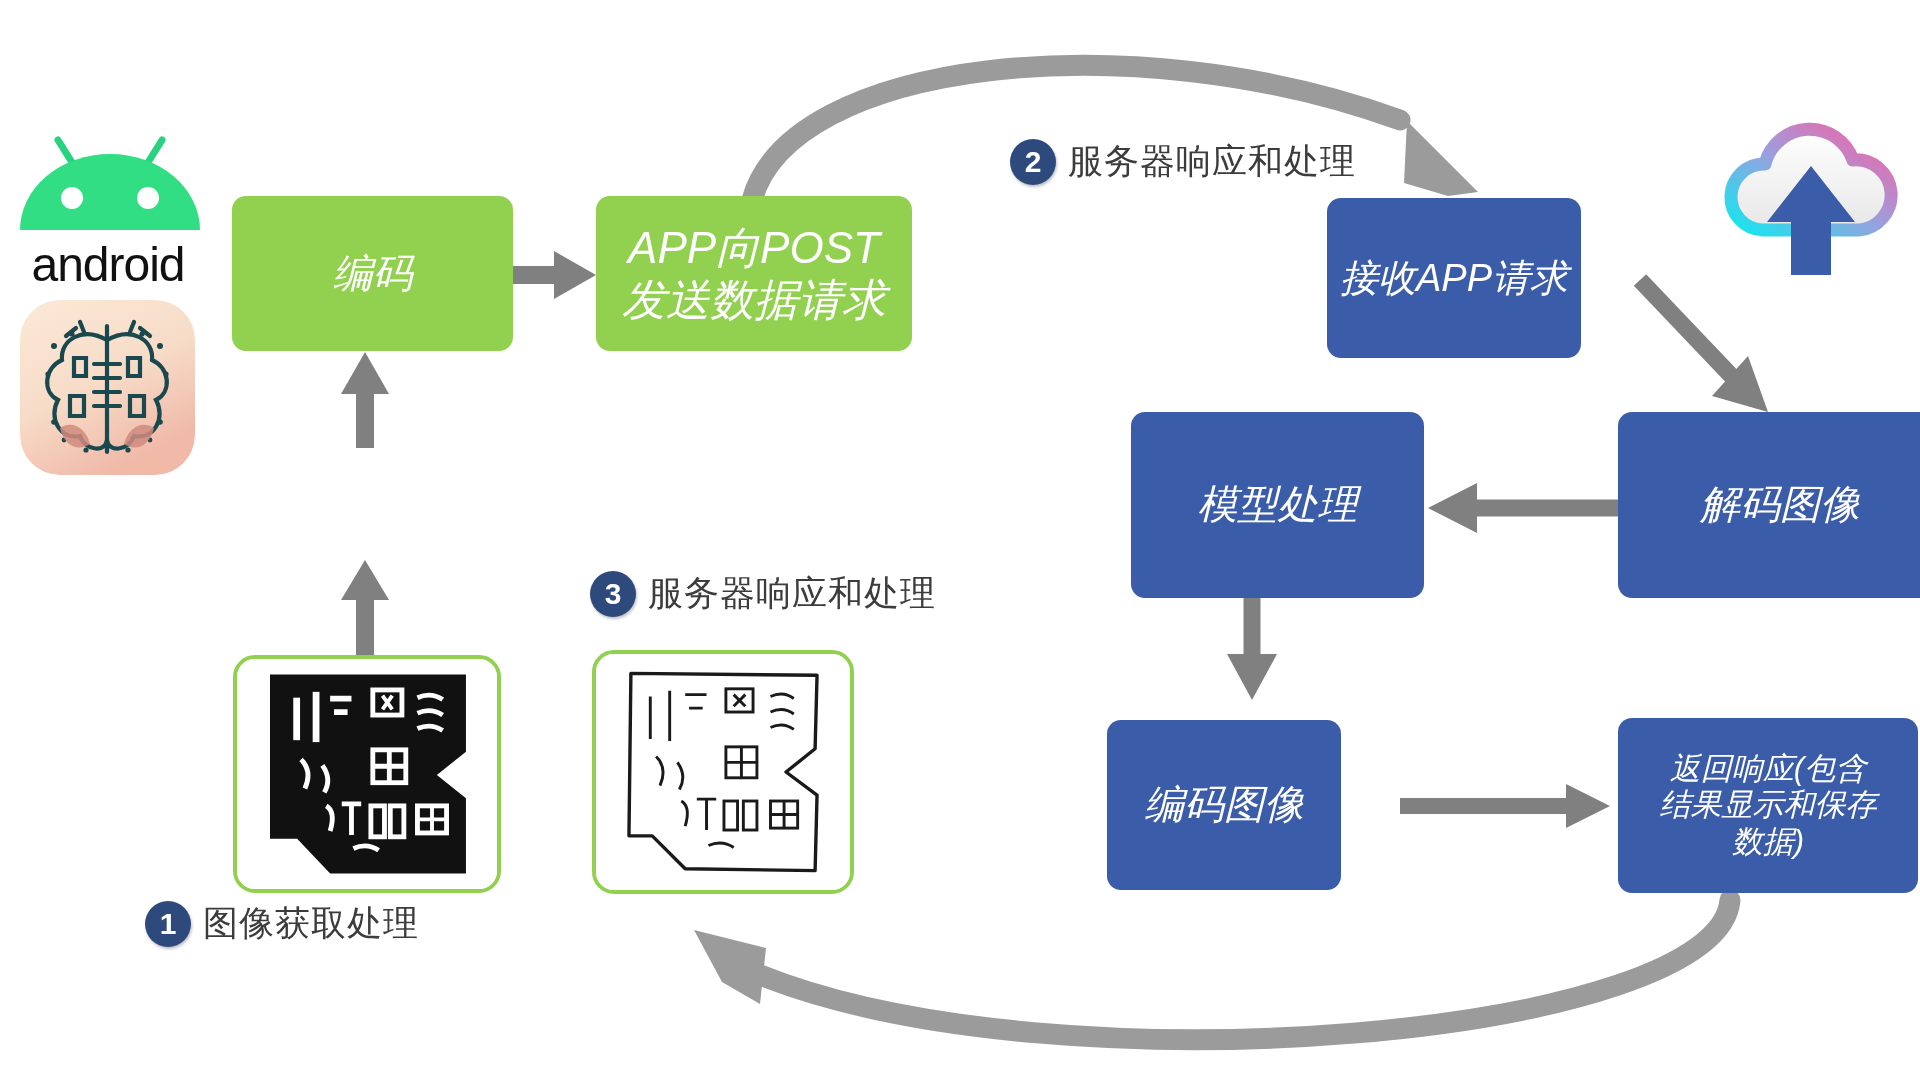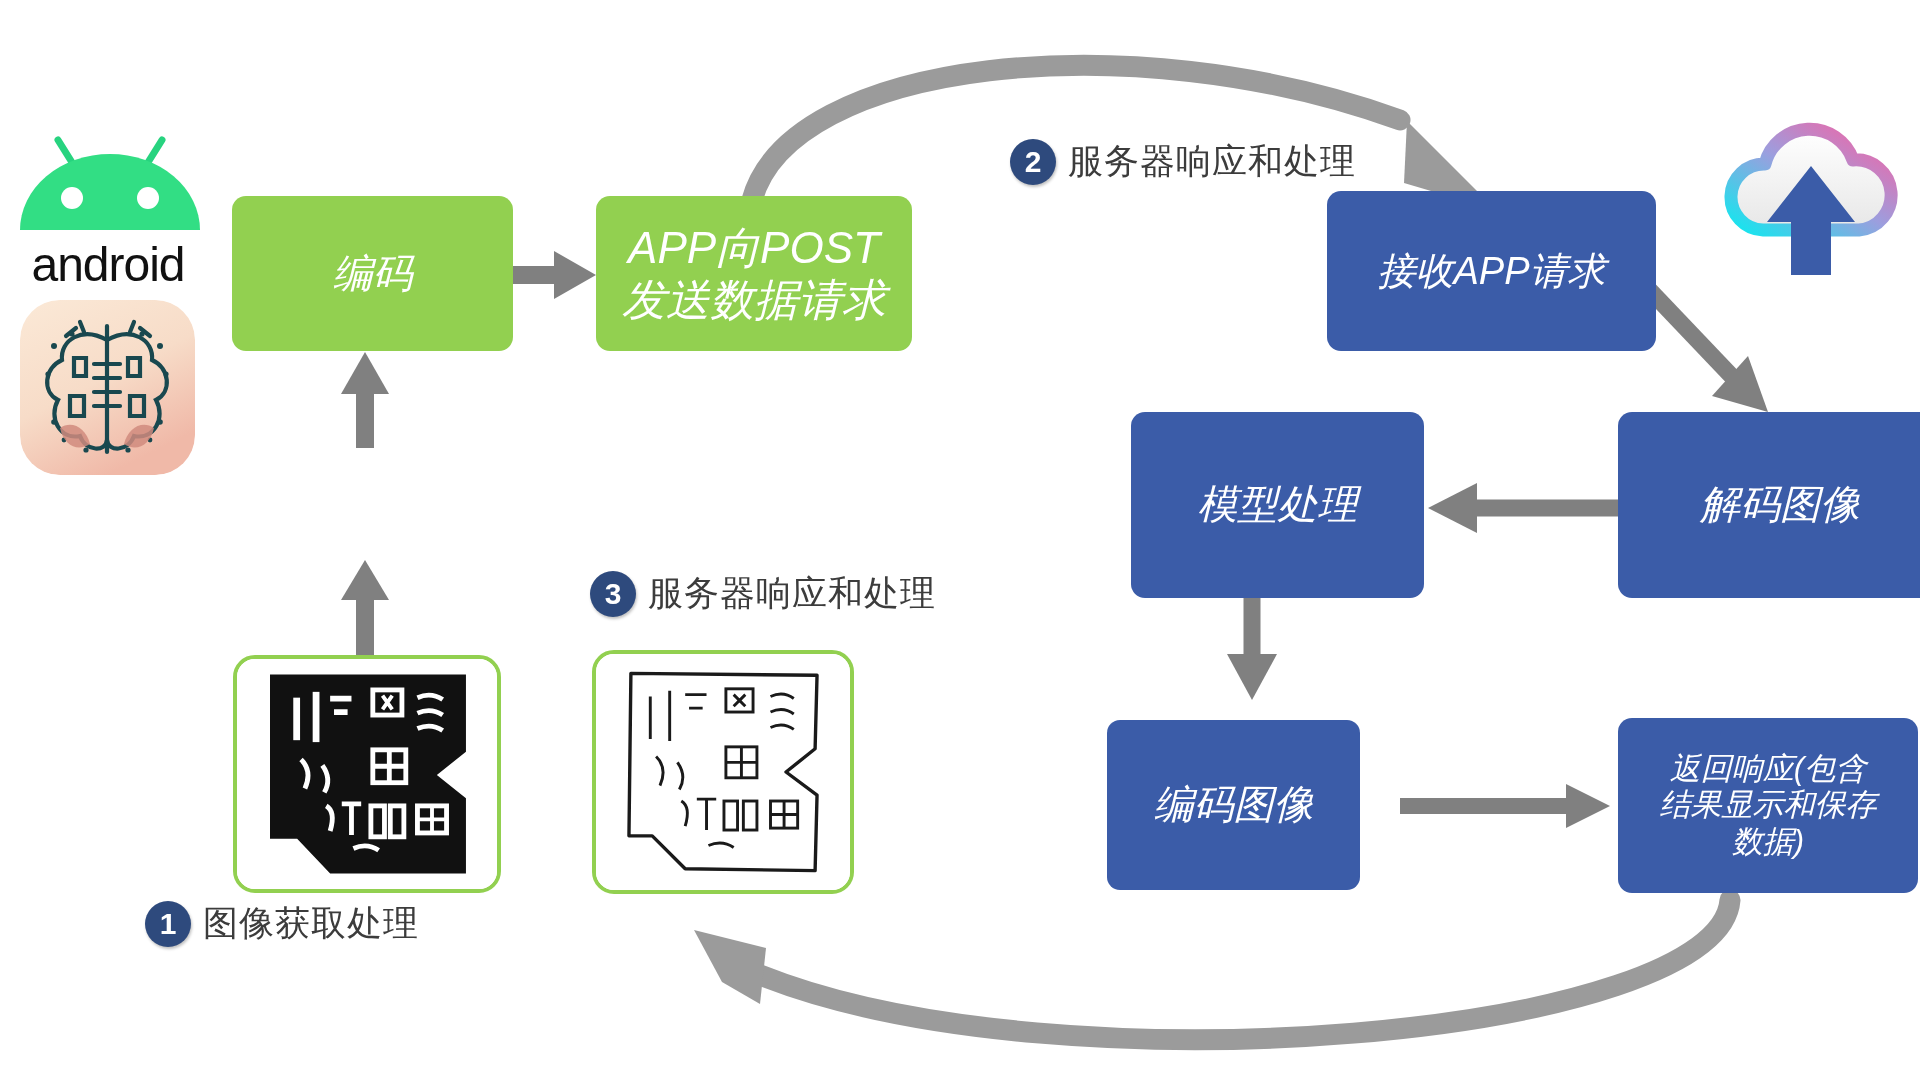--- a/index.html
+++ b/index.html
@@ -221,27 +221,27 @@
       <path d="M96,66 L140,122 L116,122 L116,175 L76,175 L76,122 L52,122 z" fill="#3b5ca8"></path>
     </svg>
   </div>
 
   <div class="box green" style="left:232px; top:196px; width:281px; height:155px; font-size:40px;">编码</div>
 
   <div class="box green" style="left:596px; top:196px; width:316px; height:155px; font-size:44px;">APP向POST
 发送数据请求</div>
 
 
-  <div class="box blue" style="left:1327px; top:191px; width:329px; height:160px; font-size:38px;">接收APP请求</div>
+  <div class="box blue" style="left:1327px; top:198px; width:254px; height:160px; font-size:38px;">接收APP请求</div>
 
   <div class="box blue" style="left:1618px; top:412px; width:324px; height:186px; font-size:40px;">解码图像</div>
 
   <div class="box blue" style="left:1107px; top:412px; width:293px; height:186px; font-size:40px;margin-left:24px;">模型处理</div>
 
-  <div class="box blue" style="left:1107px; top:720px; width:253px; height:170px; font-size:40px;border-radius:13px;">编码图像</div>
+  <div class="box blue" style="left:1107px; top:720px; width:234px; height:170px; font-size:40px;">编码图像</div>
 
   <div class="box blue" style="left:1618px; top:718px; width:300px; height:175px; font-size:31px;">返回响应(包含
 结果显示和保存
 数据)</div>
 
   <div class="thumb" style="left:233px; top:655px; width:268px; height:238px;">
     <svg viewBox="0 0 268 238" preserveAspectRatio="none">
       <rect width="268" height="238" fill="#ffffff"></rect>
       <path d="M34,16 L236,16 L236,96 L206,120 L236,144 L236,222 L96,222 L62,186 L34,186 z" fill="#111111"></path>
       <g fill="#ffffff">

